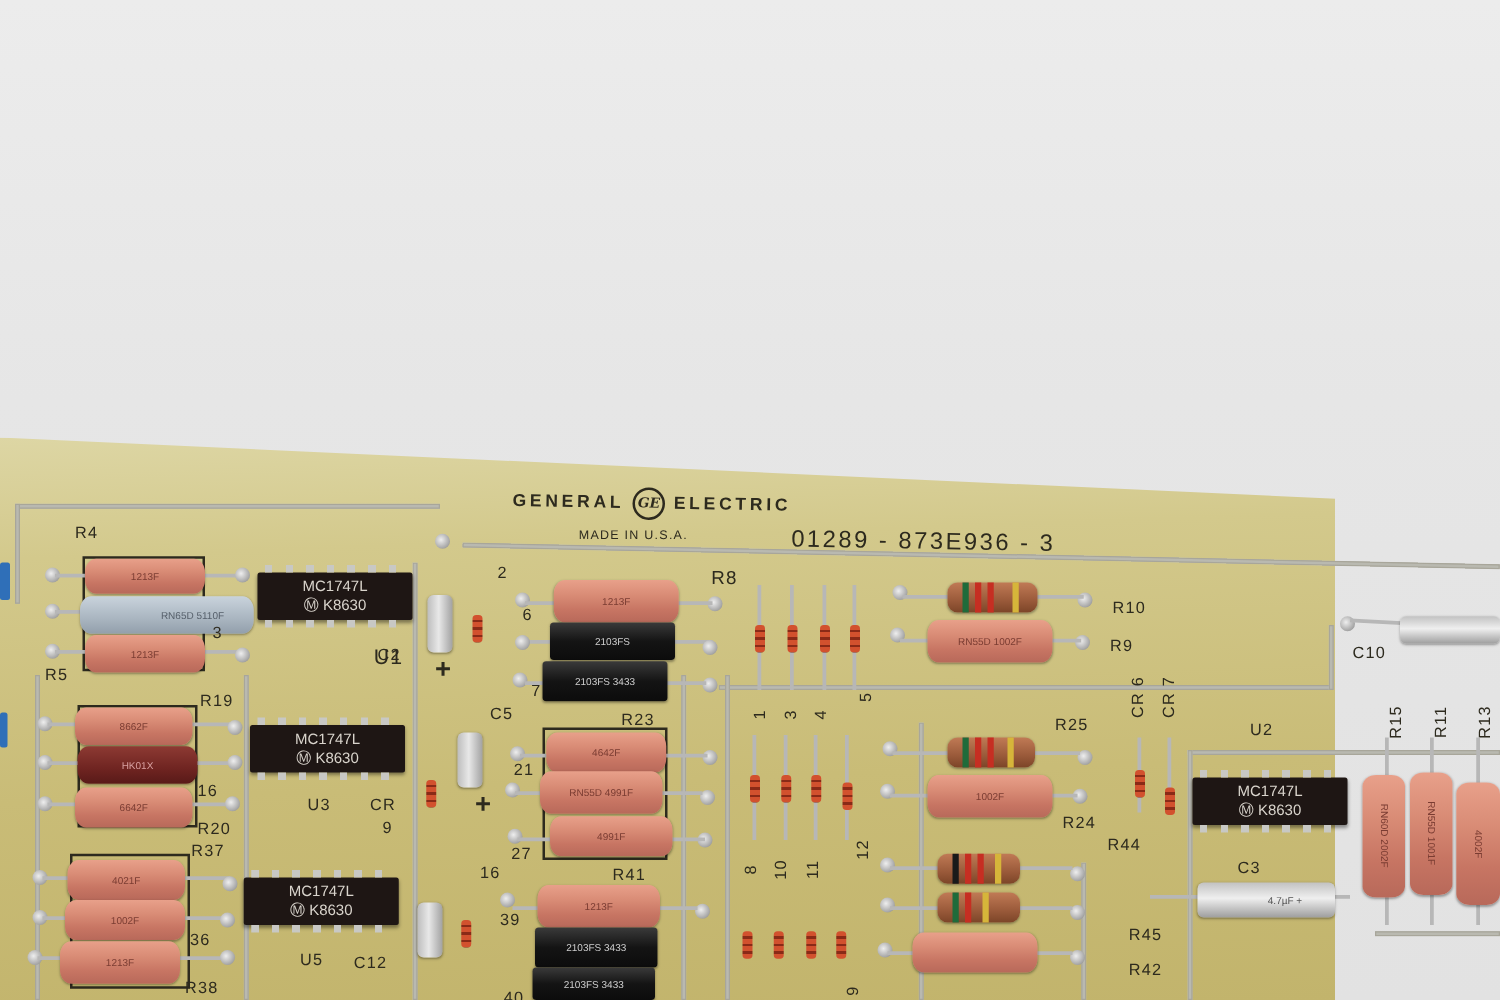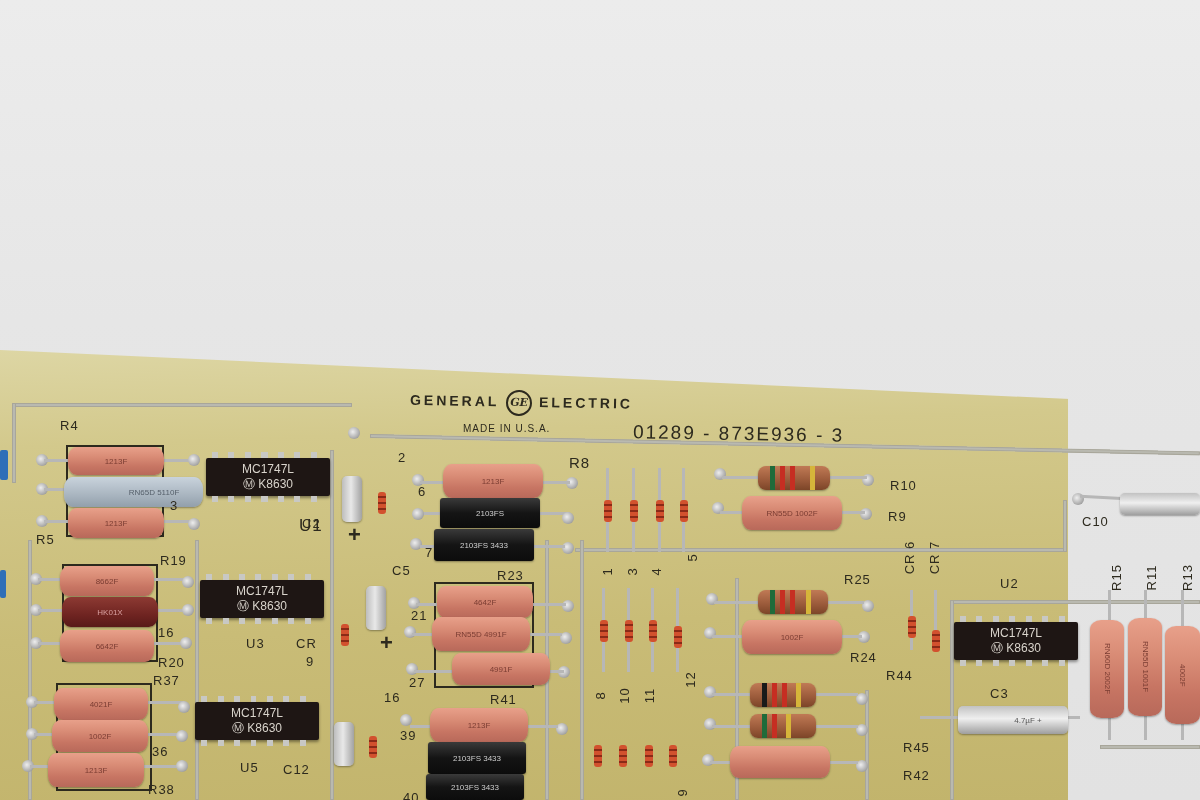--- a/index.html
+++ b/index.html
@@ -192,21 +192,21 @@
   <div class="pad" style="left:562px;top:250px;"></div>
   <div class="lead" style="left:416px;top:253px;width:150px;"></div>
   <div class="res" style="left:437px;top:236px;width:96px;height:32px;">4642F</div>
   <div class="pad" style="left:404px;top:276px;"></div>
   <div class="pad" style="left:560px;top:282px;"></div>
   <div class="lead" style="left:412px;top:283px;width:150px;"></div>
   <div class="res" style="left:432px;top:267px;width:98px;height:34px;">RN55D 4991F</div>
   <div class="pad" style="left:406px;top:313px;"></div>
   <div class="pad" style="left:558px;top:316px;"></div>
   <div class="lead" style="left:414px;top:320px;width:150px;"></div>
-  <div class="res" style="left:452px;top:303px;width:98px;height:32px;">4991F</div>
+  <div class="res" style="left:440px;top:303px;width:98px;height:32px;">4991F</div>
 
   <div class="silk" style="left:490px;top:342px;font-size:13px;">R41</div>
   <div class="pad" style="left:400px;top:364px;"></div>
   <div class="pad" style="left:556px;top:373px;"></div>
   <div class="lead" style="left:410px;top:375px;width:148px;"></div>
   <div class="res" style="left:430px;top:358px;width:98px;height:34px;">1213F</div>
   <div class="res black" style="left:428px;top:392px;width:98px;height:32px;">2103FS 3433</div>
   <div class="res black" style="left:426px;top:424px;width:98px;height:26px;">2103FS 3433</div>
 
   <div class="vlead" style="left:606px;top:118px;height:84px;"></div>

